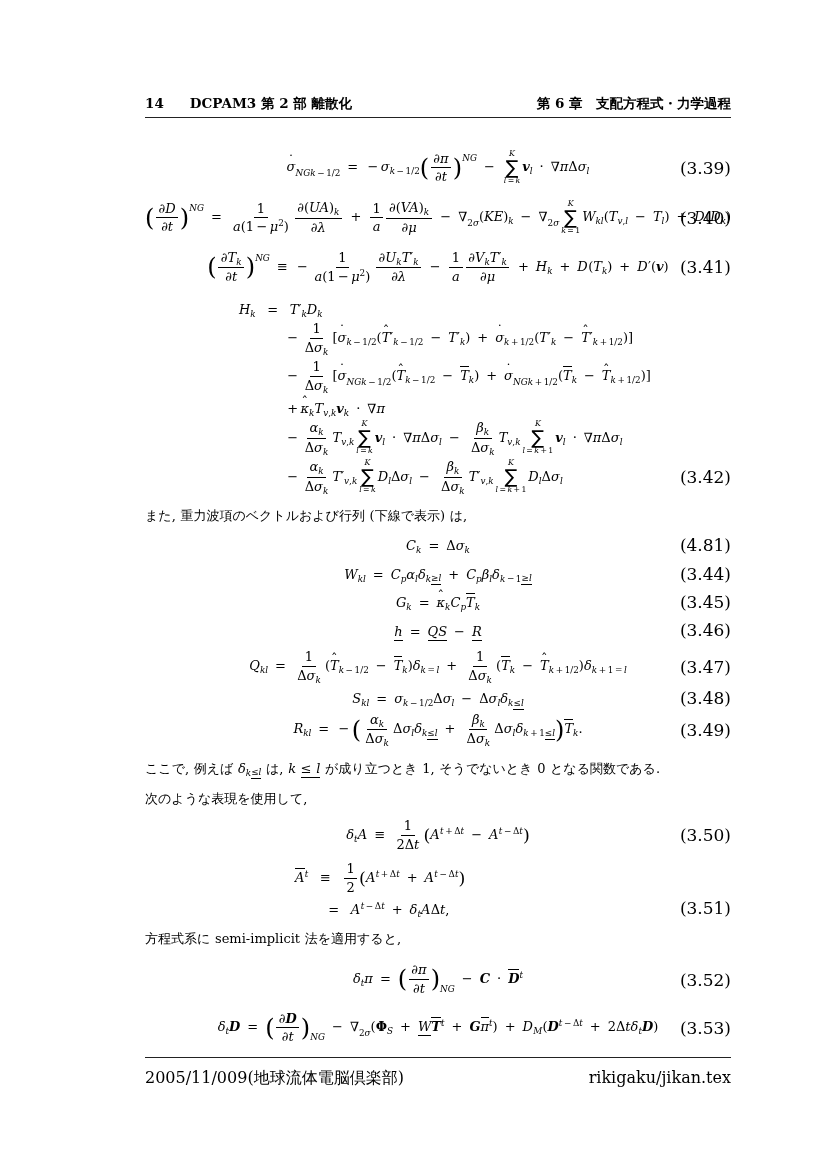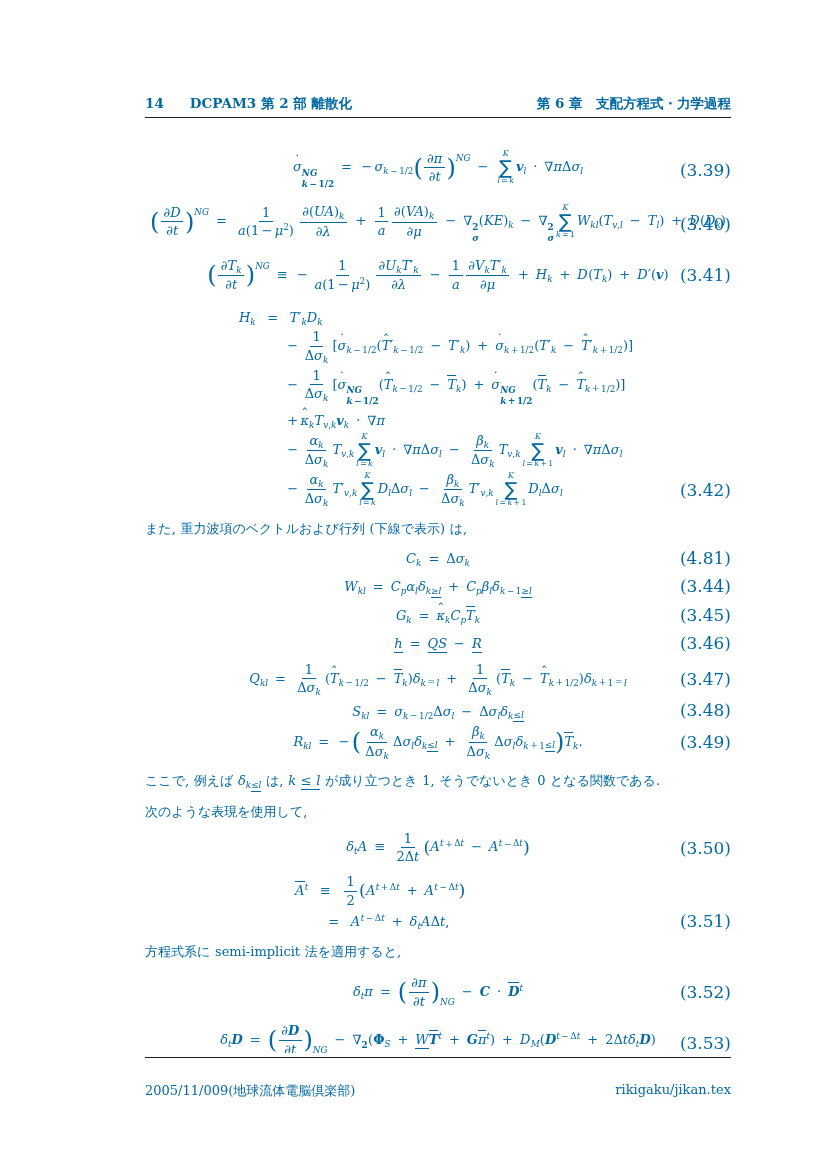--- a/index.html
+++ b/index.html
@@ -1,23 +1,23 @@
 <!DOCTYPE html>
 <html><head>
 <meta charset="utf-8">
 <style>
   html,body{margin:0;padding:0;background:#fff;}
   .page{position:relative;width:826px;height:1169px;background:#ffffff;
-        font-family:"DejaVu Serif",serif;color:#0369a1;overflow:hidden;}
+        font-family:"DejaVu Serif",serif;color:#000000;overflow:hidden;}
   .header{position:absolute;top:95px;left:145px;right:95px;display:flex;
           justify-content:space-between;align-items:flex-end;font-weight:bold;
           font-size:13.5px;border-bottom:1.2px solid #222;padding-bottom:4px;}
   .h-left{display:inline-flex;gap:26px;}
   .footer{position:absolute;top:1057px;left:145px;right:95px;border-top:1px solid #222;
-          padding-top:24px;display:flex;justify-content:space-between;font-size:13px;}
+          padding-top:10px;display:flex;justify-content:space-between;font-size:16px;}
   .flow{position:absolute;top:136px;left:145px;right:95px;bottom:116px;overflow:hidden;}
 
   .para{font-size:13.5px;line-height:1.5;margin:10px 0;text-align:left;}
   .para .m{font-size:13px;white-space:normal;}
 
   .eqrow{position:relative;text-align:center;margin:9px 0;}
   .eqrow.tight{margin:4px 0;}
   .eqrow.loose{margin:14px 0;}
   .eqnum{position:absolute;right:0;top:50%;transform:translateY(-50%);
          font-size:17px;font-style:normal;}
@@ -28,22 +28,22 @@
   .it{font-style:italic;}
   .b{font-weight:bold;}
   .cal{font-style:italic;letter-spacing:.03em;}
   .rm, .rm *{font-style:normal !important;}
   .op{padding:0 .18em;}
   .sp{padding:0 .02em;}
   .sup{font-size:.68em;vertical-align:.55em;line-height:1;}
   .sub{font-size:.68em;vertical-align:-.3em;line-height:1;}
   .supb{font-size:.68em;vertical-align:1.15em;line-height:1;}
   .subb{font-size:.68em;vertical-align:-1.05em;line-height:1;}
-  .ss{display:inline-flex;flex-direction:column;align-items:flex-start;
-      font-size:.68em;line-height:1.25;vertical-align:-.5em;text-align:right;font-weight:bold;}
+  .ss{display:inline-flex;flex-direction:row;align-items:flex-start;
+      font-size:.68em;line-height:1.25;vertical-align:-.5em;text-align:right;}
   .frac{display:inline-flex;flex-direction:column;align-items:center;
         vertical-align:middle;line-height:1.2;margin:0 .12em;text-align:center;}
   .fnum{border-bottom:1px solid currentColor;padding:0 .2em .08em;}
   .fden{padding:.08em .2em 0;}
   .sum{display:inline-flex;flex-direction:column;align-items:center;
        vertical-align:middle;line-height:1;margin:0 .15em;}
   .slim{font-size:.6em;line-height:1.15;}
   .ssig{font-size:1.45em;line-height:.95;font-family:"DejaVu Sans","DejaVu Serif",sans-serif;}
   .bigd{font-size:1.85em;vertical-align:middle;line-height:1;display:inline-block;}
   .medd{font-size:1.35em;vertical-align:middle;line-height:1;display:inline-block;}

